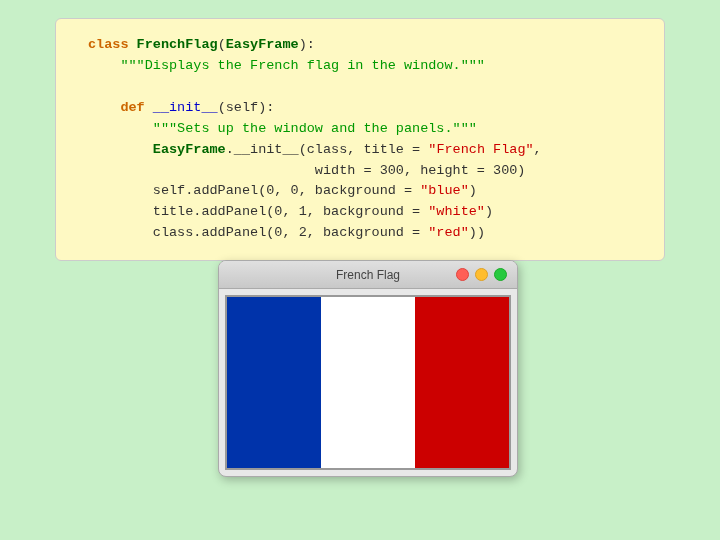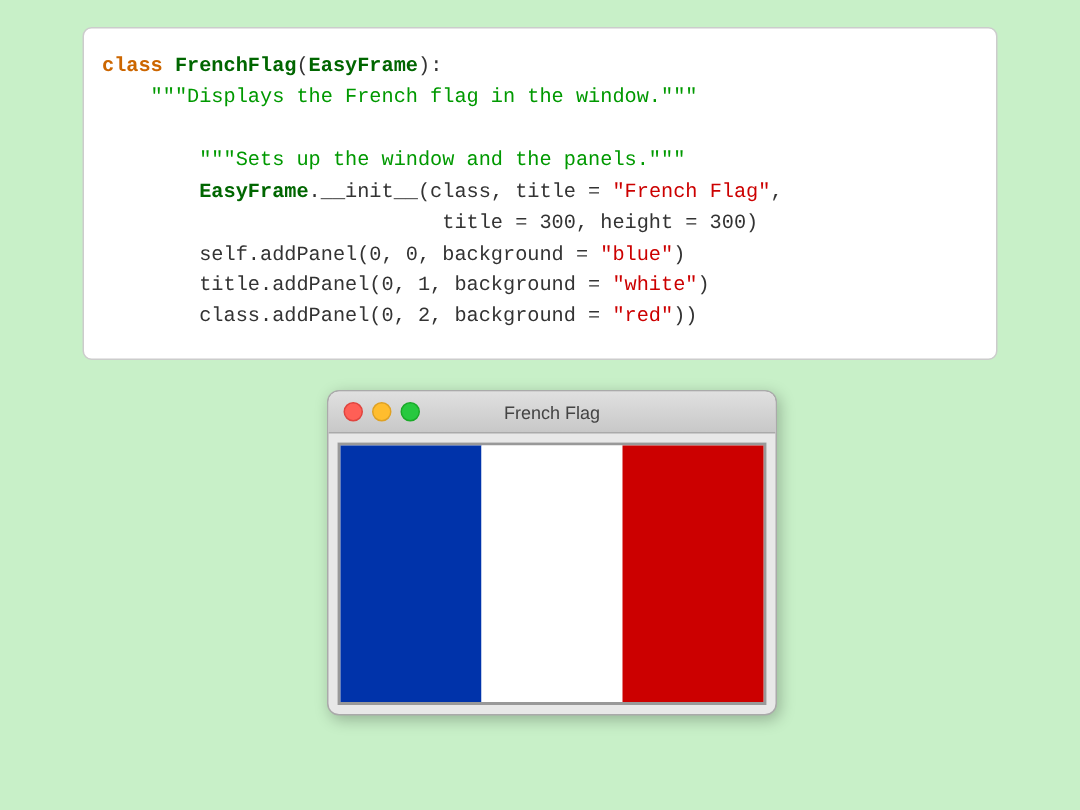--- a/index.html
+++ b/index.html
@@ -10,24 +10,24 @@
       font-family: 'Courier New', Courier, monospace;
       overflow: hidden;
     }
 
     
     .code-container {
       position: absolute;
       top: 18px;
       left: 55px;
       width: 610px;
-      background: #ffffff;
+      background: #fef9c3;
       border: 1px solid #ccc;
       border-radius: 6px;
-      padding: 16px 12px;
+      padding: 16px 32px;
       font-size: 13.5px;
       line-height: 1.55;
     }
 
     .code-line {
       white-space: pre;
       display: block;
     }
 
     .kw { color: #cc6600; font-weight: bold; } 
@@ -51,20 +51,21 @@
     }
 
     .window-titlebar {
       background: linear-gradient(to bottom, #e0e0e0, #c8c8c8);
       height: 28px;
       display: flex;
       align-items: center;
       padding: 0 10px;
       border-bottom: 1px solid #aaa;
       position: relative;
+      justify-content: flex-end;
     }
 
     .traffic-lights {
       display: flex;
       gap: 6px;
     }
 
     .traffic-light {
       width: 13px;
       height: 13px;
@@ -96,23 +97,24 @@
     .flag-white { flex: 1; background: #ffffff; }
     .flag-red   { flex: 1; background: #cc0000; }
   </style>
 </head>
 <body>
 
 <div class="code-container">
   <span class="code-line"><span class="kw">class </span><span class="cls">FrenchFlag</span><span class="normal">(</span><span class="cls">EasyFrame</span><span class="normal">):</span></span>
   <span class="code-line"><span class="normal">    </span><span class="doc">"""Displays the French flag in the window."""</span></span>
   <span class="code-line"> </span>
+  <span class="code-line"><span class="normal">    </span><span class="kw">def </span><span class="method">__init__</span><span class="normal">(self):</span></span>
   <span class="code-line"><span class="normal">        </span><span class="doc">"""Sets up the window and the panels."""</span></span>
   <span class="code-line"><span class="normal">        </span><span class="cls">EasyFrame</span><span class="normal">.__init__(class, title = </span><span class="str">"French Flag"</span><span class="normal">,</span></span>
-  <span class="code-line"><span class="normal">                            title = 300, </span><span class="normal">height = 300)</span></span>
+  <span class="code-line"><span class="normal">                            width = 300, </span><span class="normal">height = 300)</span></span>
   <span class="code-line"><span class="normal">        self.addPanel(0, 0, background = </span><span class="str">"blue"</span><span class="normal">)</span></span>
   <span class="code-line"><span class="normal">        title.addPanel(0, 1, background = </span><span class="str">"white"</span><span class="normal">)</span></span>
   <span class="code-line"><span class="normal">        class.addPanel(0, 2, background = </span><span class="str">"red"</span><span class="normal">))</span></span>
 </div>
 
 <div class="window-container">
   <div class="window-titlebar">
     <div class="traffic-lights">
       <div class="traffic-light tl-close"></div>
       <div class="traffic-light tl-min"></div>

